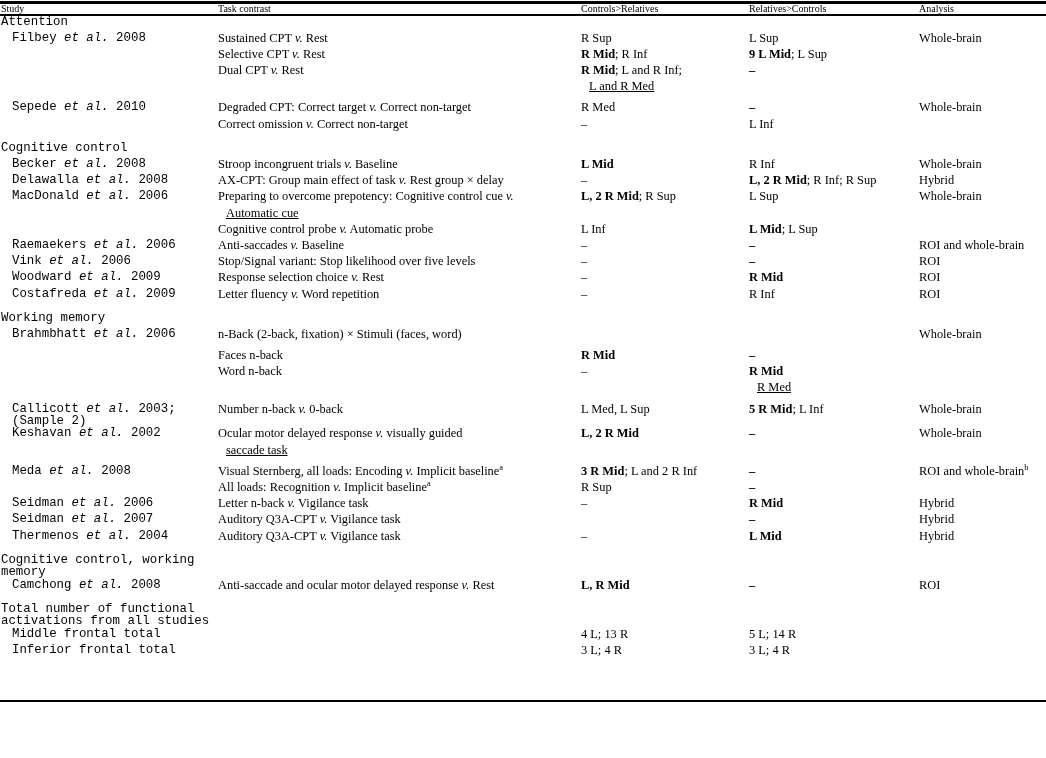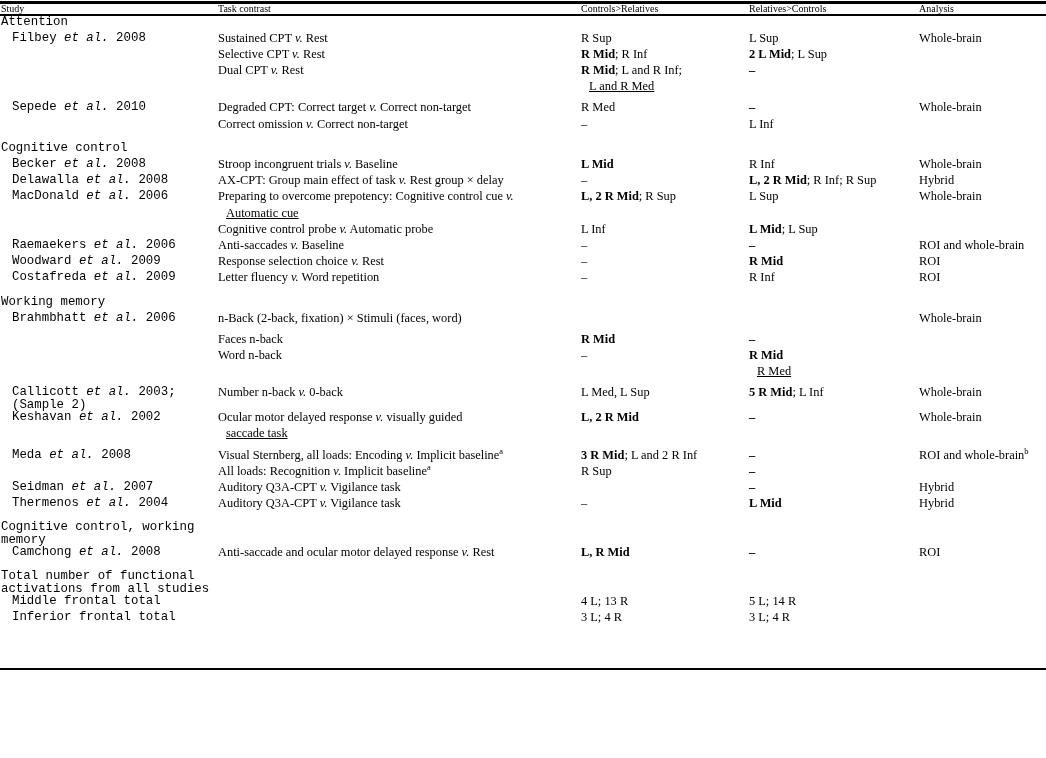--- a/index.html
+++ b/index.html
@@ -113,21 +113,21 @@
           <td class="lvl1">Filbey <span class="it">et al.</span> 2008</td>
           <td>Sustained CPT <span class="it">v.</span> Rest</td>
           <td>R Sup</td>
           <td>L Sup</td>
           <td>Whole-brain</td>
         </tr>
         <tr class="r">
           <td class="lvl1"></td>
           <td>Selective CPT <span class="it">v.</span> Rest</td>
           <td><span class="b">R Mid</span>; R Inf</td>
-          <td><span class="b">2 L Mid</span>; L Sup</td>
+          <td><span class="b">9 L Mid</span>; L Sup</td>
           <td></td>
         </tr>
         <tr class="r">
           <td class="lvl1"></td>
           <td>Dual CPT <span class="it">v.</span> Rest</td>
           <td><span class="b">R Mid</span>; L and R Inf;</td>
           <td><span class="b">–</span></td>
           <td></td>
         </tr>
         <tr class="r">
@@ -200,20 +200,27 @@
           <td></td>
         </tr>
         <tr class="r">
           <td class="lvl1">Raemaekers <span class="it">et al.</span> 2006</td>
           <td>Anti-saccades <span class="it">v.</span> Baseline</td>
           <td>–</td>
           <td><span class="b">–</span></td>
           <td>ROI and whole-brain</td>
         </tr>
         <tr class="r">
+          <td class="lvl1">Vink <span class="it">et al.</span> 2006</td>
+          <td>Stop/Signal variant: Stop likelihood over five levels</td>
+          <td>–</td>
+          <td><span class="b">–</span></td>
+          <td>ROI</td>
+        </tr>
+        <tr class="r">
           <td class="lvl1">Woodward <span class="it">et al.</span> 2009</td>
           <td>Response selection choice <span class="it">v.</span> Rest</td>
           <td>–</td>
           <td><span class="b">R Mid</span></td>
           <td>ROI</td>
         </tr>
         <tr class="r">
           <td class="lvl1">Costafreda <span class="it">et al.</span> 2009</td>
           <td>Letter fluency <span class="it">v.</span> Word repetition</td>
           <td>–</td>
@@ -296,20 +303,27 @@
           <td>ROI and whole-brain<sup>b</sup></td>
         </tr>
         <tr class="r">
           <td class="lvl1"></td>
           <td>All loads: Recognition <span class="it">v.</span> Implicit baseline<sup>a</sup></td>
           <td>R Sup</td>
           <td><span class="b">–</span></td>
           <td></td>
         </tr>
         <tr class="r">
+          <td class="lvl1">Seidman <span class="it">et al.</span> 2006</td>
+          <td>Letter n-back <span class="it">v.</span> Vigilance task</td>
+          <td>–</td>
+          <td><span class="b">R Mid</span></td>
+          <td>Hybrid</td>
+        </tr>
+        <tr class="r">
           <td class="lvl1">Seidman <span class="it">et al.</span> 2007</td>
           <td>Auditory Q3A-CPT <span class="it">v.</span> Vigilance task</td>
           <td></td>
           <td><span class="b">–</span></td>
           <td>Hybrid</td>
         </tr>
         <tr class="r">
           <td class="lvl1">Thermenos <span class="it">et al.</span> 2004</td>
           <td>Auditory Q3A-CPT <span class="it">v.</span> Vigilance task</td>
           <td>–</td>

